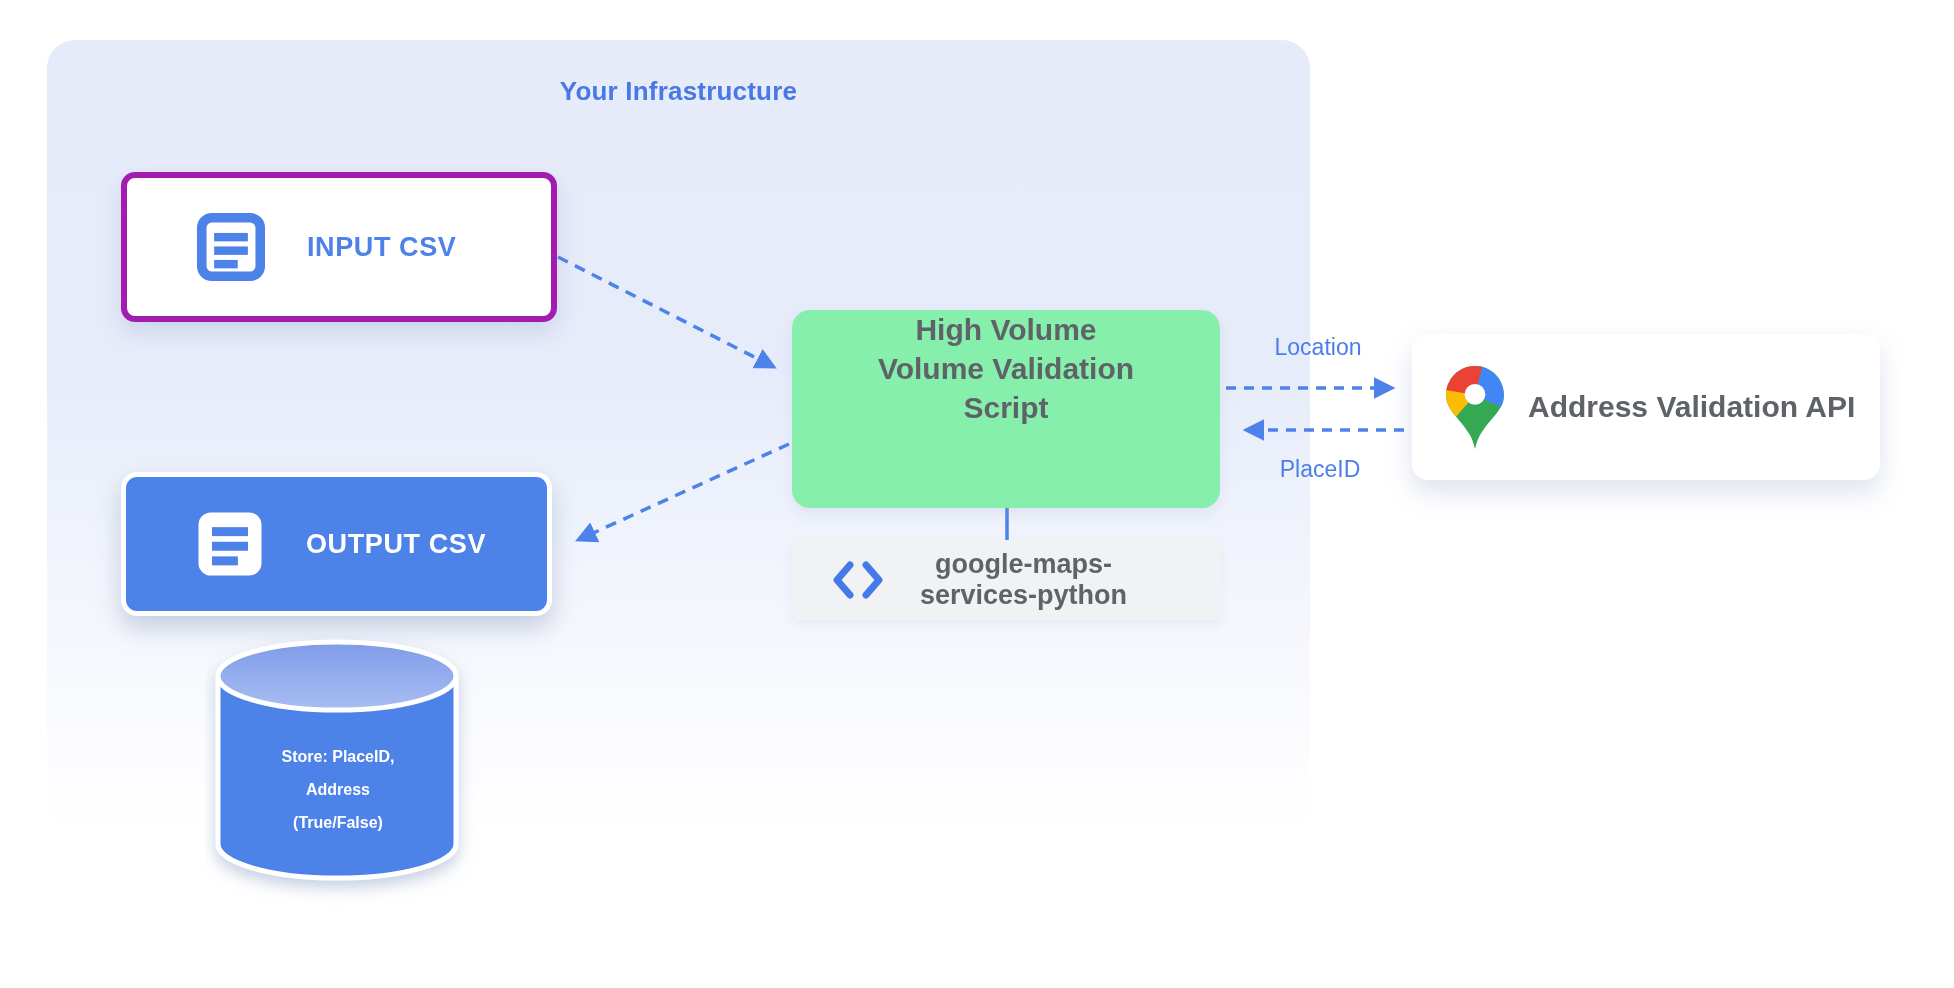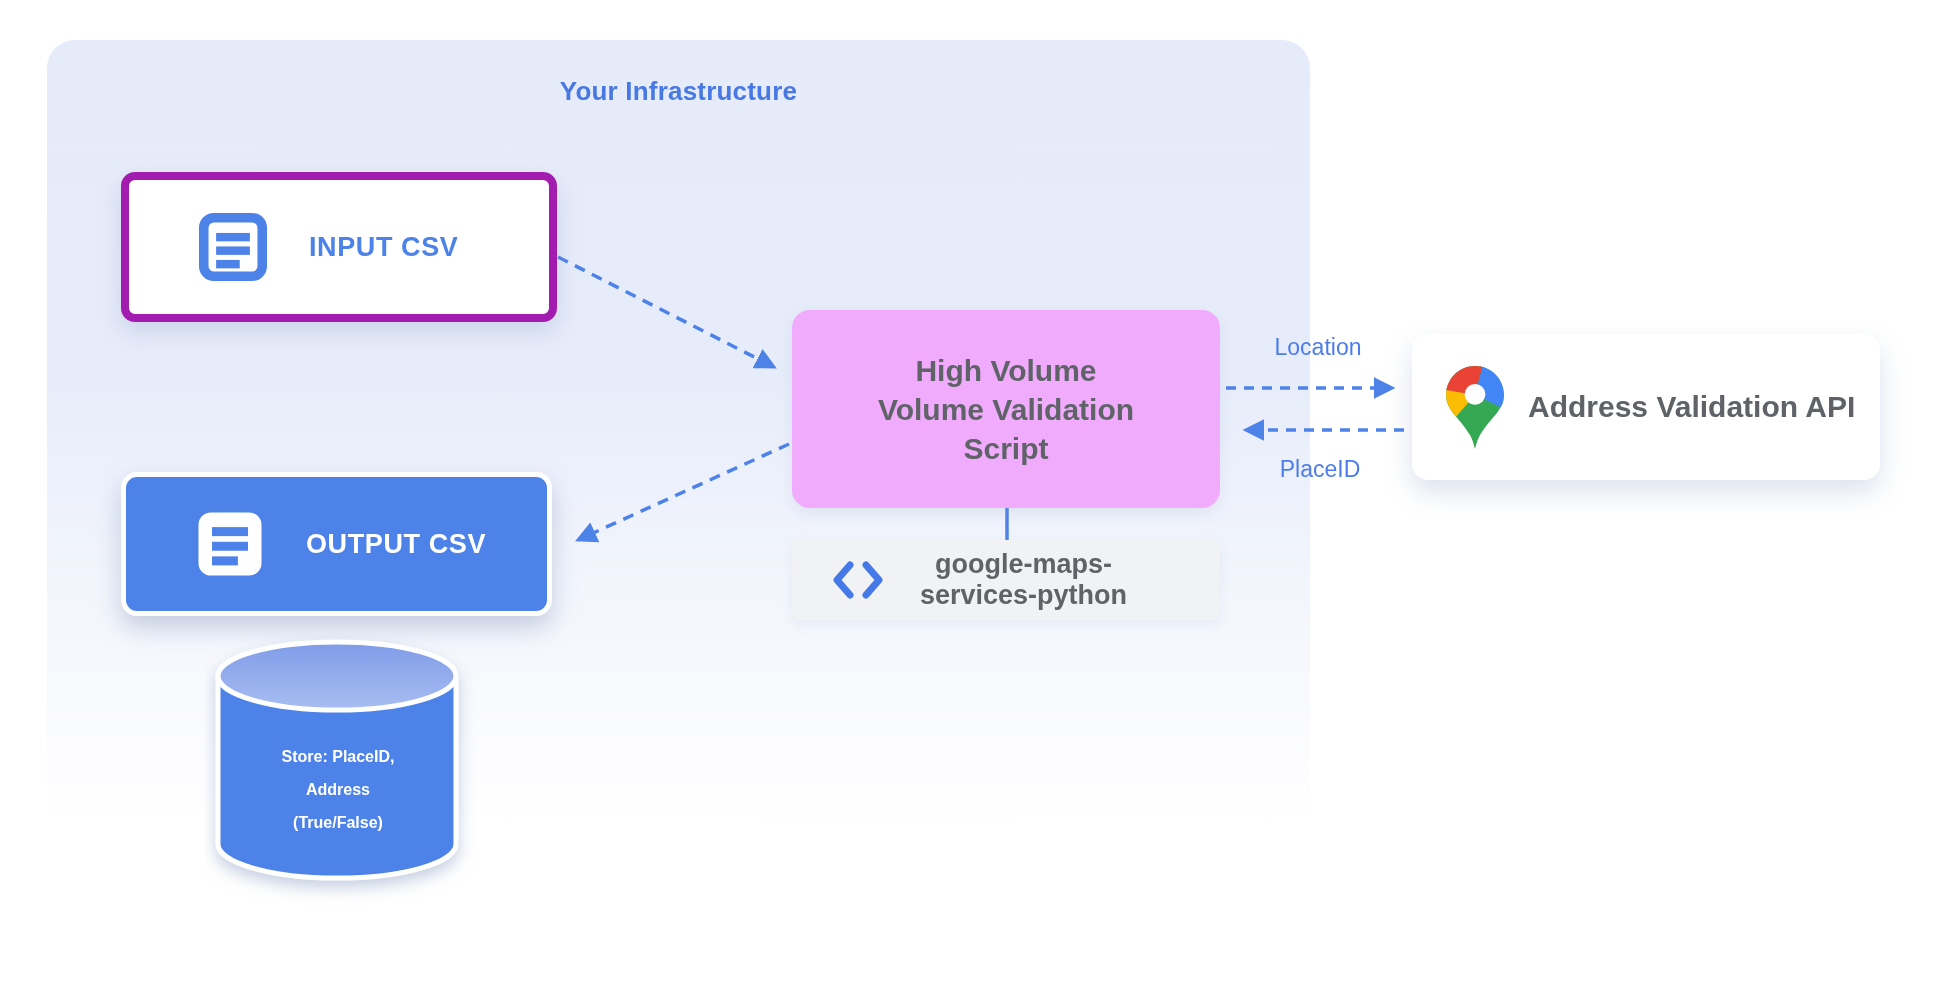--- a/index.html
+++ b/index.html
@@ -21,21 +21,21 @@
     font-size:26px;font-weight:bold;color:#4878e4;letter-spacing:.2px;
   }
 
   
   .blue-text{color:#4d82e9;}
   .gray-text{color:#5f6368;}
 
   
   .input-box{
     left:121px;top:172px;width:436px;height:150px;box-sizing:border-box;
-    background:#ffffff;border:8px solid #a21caf;border-radius:14px;
+    background:#ffffff;border:6px solid #a21caf;border-radius:14px;
     box-shadow:0 10px 22px rgba(140,158,196,.30);
     display:flex;align-items:center;
   }
   .input-box .node-label{font-size:27px;font-weight:bold;letter-spacing:.6px;}
   .doc-icon{width:72px;height:72px;margin-left:68px;margin-right:40px;flex:0 0 auto;}
 
   
   .output-box{
     left:121px;top:472px;width:431px;height:144px;box-sizing:border-box;
     background:#4d82e9;border:5px solid #ffffff;border-radius:16px;
@@ -47,22 +47,22 @@
   
   .cyl-wrap{left:205px;top:626px;width:270px;height:300px;}
   .cyl-text{
     left:220px;top:740px;width:236px;text-align:center;
     color:#ffffff;font-weight:bold;font-size:16px;line-height:33px;
   }
 
   
   .script-box{
     left:792px;top:310px;width:428px;height:198px;border-radius:18px;
-    background:#f0abfc;box-shadow:0 6px 14px rgba(150,165,200,.18);
-    display:flex;flex-direction:column;align-items:center;justify-content:center;
+    background:#86efac;box-shadow:0 6px 14px rgba(150,165,200,.18);
+    display:flex;flex-direction:column;align-items:center;justify-content:flex-start;
   }
   .script-box .line{font-size:30px;line-height:39px;font-weight:bold;}
 
   
   .lib-box{
     left:792px;top:540px;width:428px;height:80px;border-radius:6px;
     background:#f1f2f3;box-shadow:0 5px 12px rgba(150,165,200,.15);
     display:flex;align-items:center;
   }
   .code-icon{width:56px;height:44px;margin-left:38px;margin-right:34px;flex:0 0 auto;}

